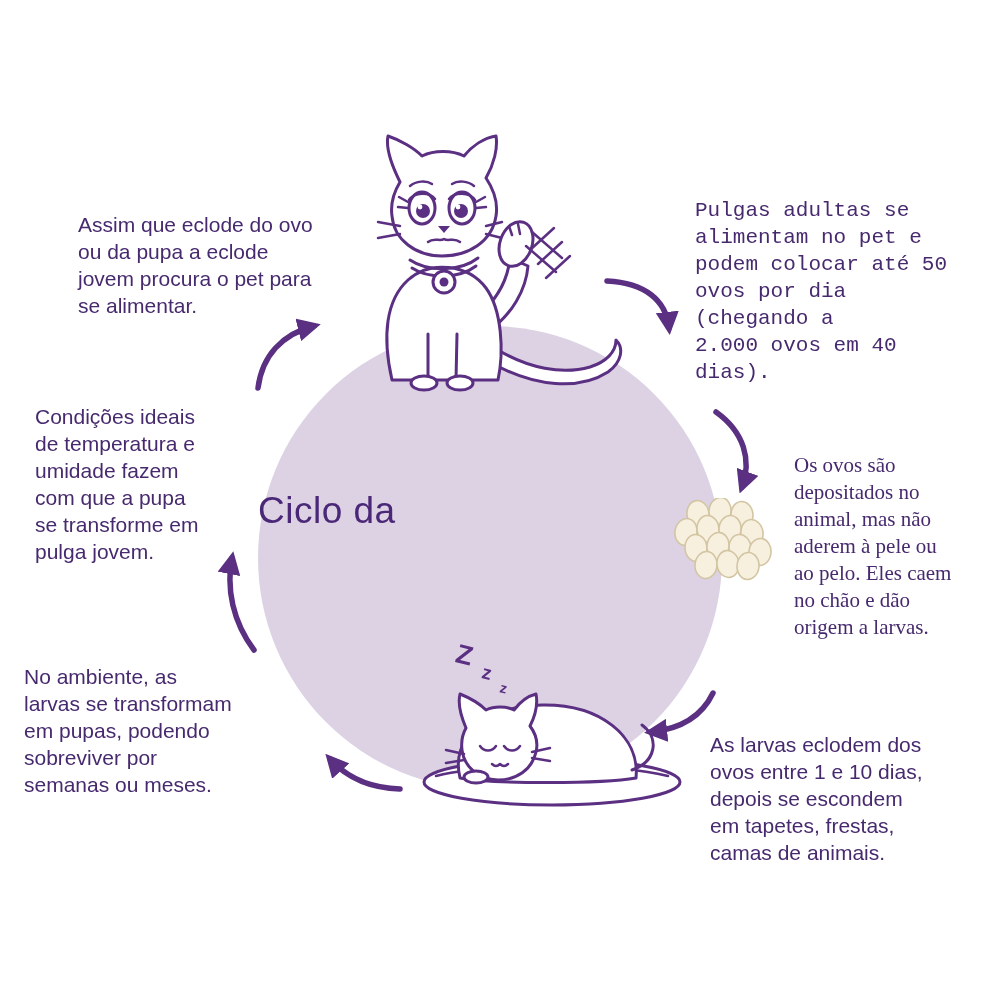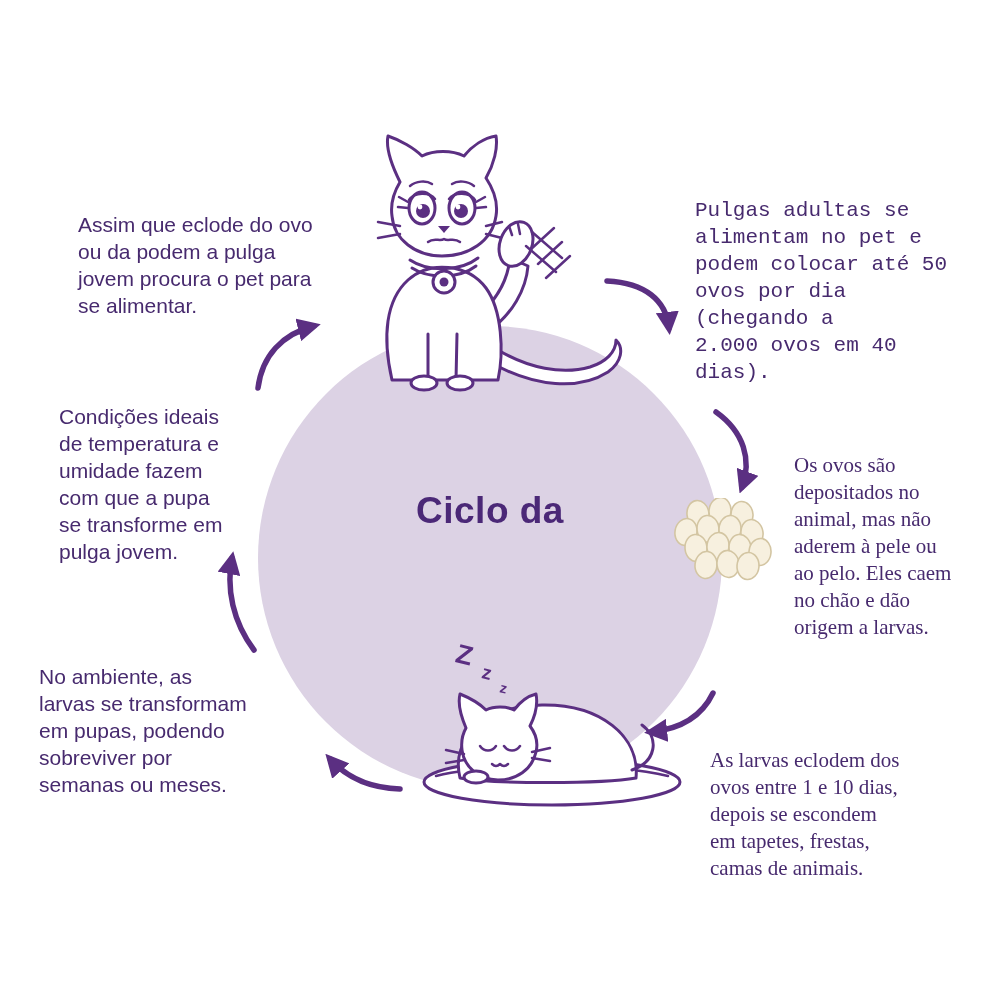--- a/index.html
+++ b/index.html
@@ -17,40 +17,40 @@
     position: absolute;
     left: 258px; top: 326px;
     width: 464px; height: 464px;
     border-radius: 50%;
     background: var(--circle-fill, #dcd2e4);
   }
   .title {
     position: absolute;
     left: 258px; top: 488px;
     width: 464px;
-    text-align: center;
-    font-weight: bold;
+    text-align: left;
+    font-weight: normal;
     font-size: 37px;
     line-height: 45px;
     letter-spacing: .5px;
     color: var(--title, #4b2877);
   }
   .title span { display: block; }
   .step {
     position: absolute;
     font-size: 21px;
     line-height: 27px;
     color: var(--accent-text, #472a6e);
     white-space: pre-line;
   }
   .pos-tr { left: 695px; top: 197px; width: 260px; font-family: Liberation Mono, monospace; }
   .pos-r  { left: 794px; top: 452px; width: 200px; font-family: Liberation Serif, serif; }
-  .pos-br { left: 710px; top: 747px; width: 245px; font-family: Liberation Serif, serif; }
-  .pos-bl { left: 39px;  top: 663px; width: 245px; }
-  .pos-l  { left: 35px;  top: 403px; width: 195px; margin-left: 24px; }
+  .pos-br { left: 710px; top: 731px; width: 245px; }
+  .pos-bl { left: 24px;  top: 663px; width: 245px; }
+  .pos-l  { left: 35px;  top: 403px; width: 195px; }
   .pos-tl { left: 78px;  top: 211px; width: 265px; }
   svg.art {
     position: absolute;
     color: var(--line-art, #5b2f82);
     pointer-events: none;
   }
   .arrows { left: 0; top: 0; width: 1000px; height: 1000px; }
   .cat-top { left: 340px; top: 122px; width: 310px; height: 280px; }
   .cat-bottom { left: 402px; top: 650px; width: 300px; height: 160px; }
   .eggs-svg { left: 666px; top: 498px; width: 112px; height: 100px; }
@@ -236,17 +236,17 @@
 em pupas, podendo
 sobreviver por
 semanas ou meses.</div>
   <div class="step pos-l">Condições ideais
 de temperatura e
 umidade fazem
 com que a pupa
 se transforme em
 pulga jovem.</div>
   <div class="step pos-tl">Assim que eclode do ovo
-ou da podem a pulga
+ou da pupa a eclode
 jovem procura o pet para
 se alimentar.</div>
 
 </div>
 
 </body></html>

